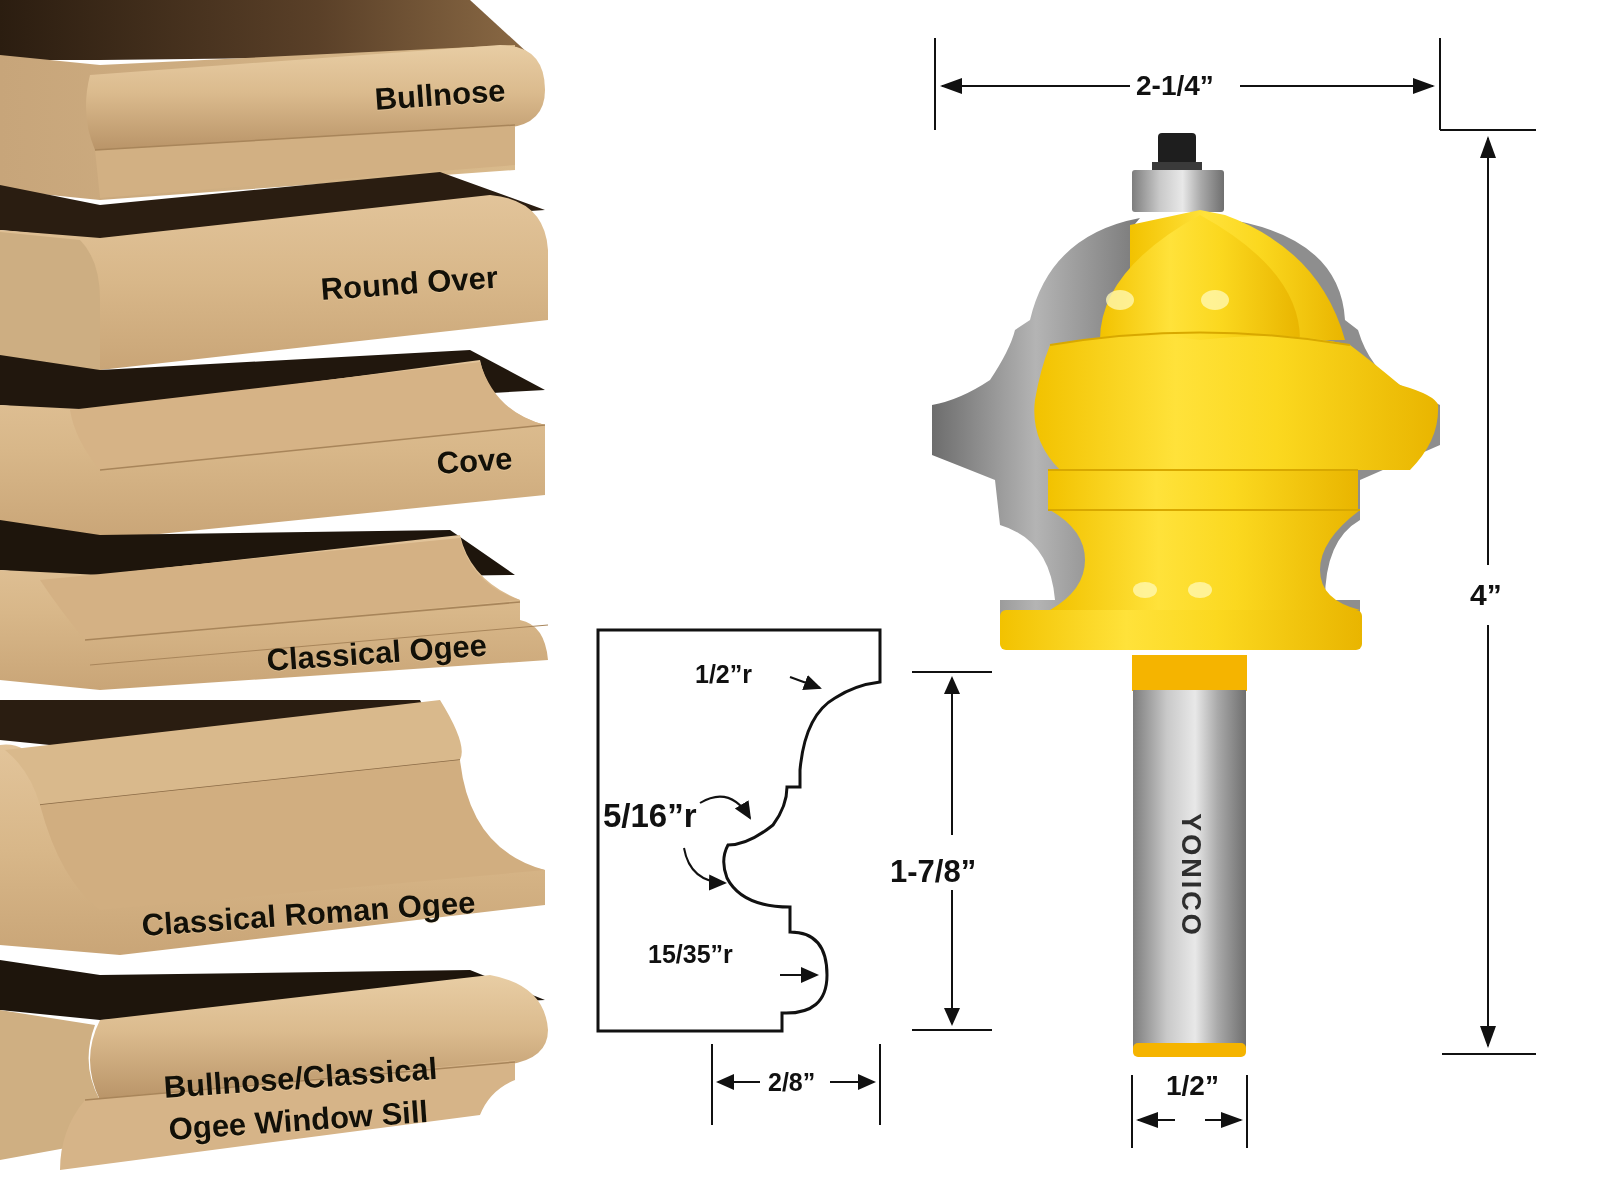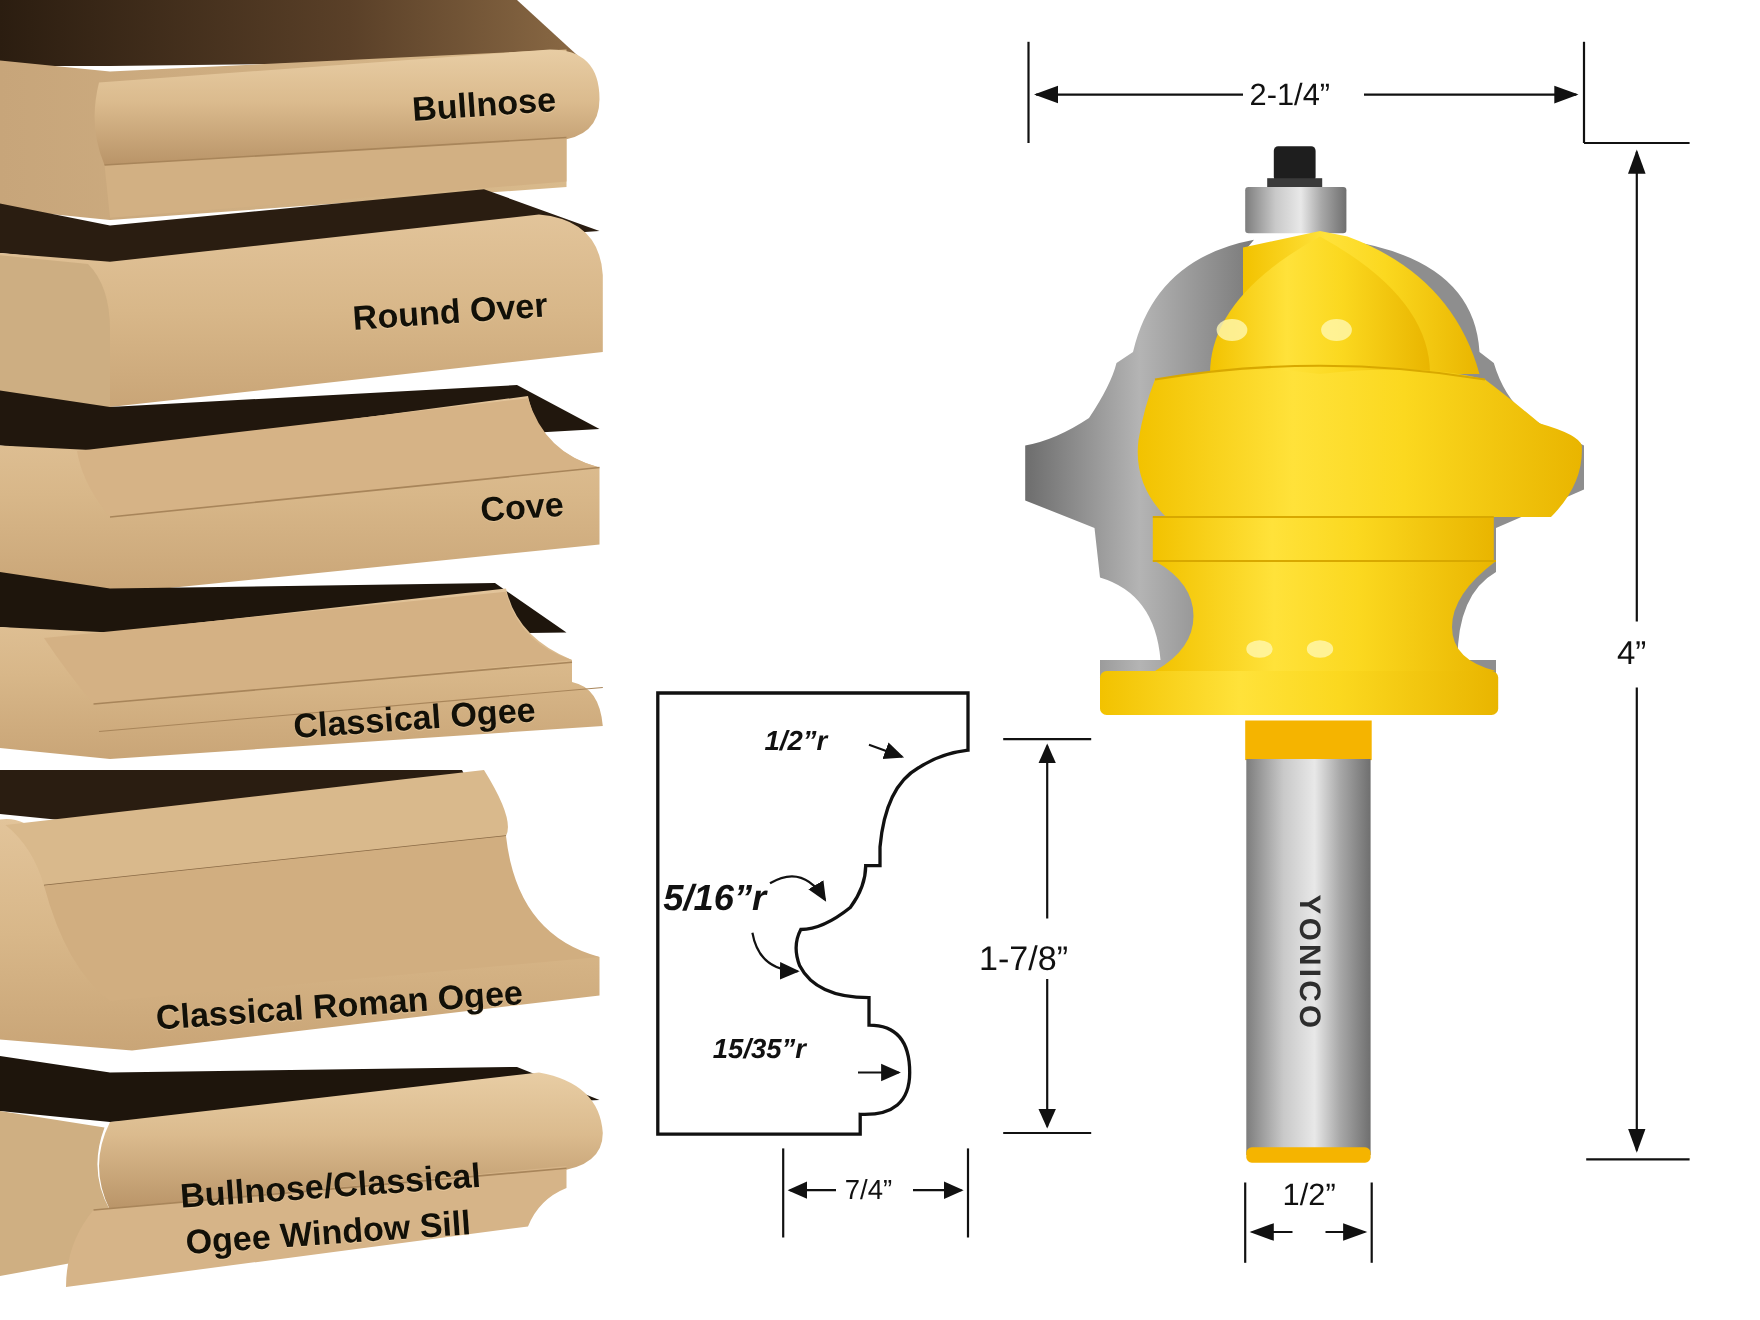--- a/index.html
+++ b/index.html
@@ -5,23 +5,23 @@
     html, body { margin: 0; padding: 0; background: #ffffff; }
     body { width: 1600px; height: 1200px; position: relative; overflow: hidden;
            font-family: "Liberation Sans", sans-serif; }
     .abs { position: absolute; }
     svg { display: block; }
     .label { position: absolute; font-weight: bold; color: #111; white-space: nowrap;
              font-family: "Liberation Sans", sans-serif; }
     .wood-label { position: absolute; font-weight: bold; color: #121008; white-space: nowrap;
                   font-family: "Liberation Sans", sans-serif; transform-origin: left bottom;
                   text-shadow: 0 1px 0 rgba(255,230,190,0.35); }
-    .dim { position: absolute; font-weight: normal; color: #111; white-space: nowrap;
+    .dim { position: absolute; font-weight: bold; color: #111; white-space: nowrap;
            font-family: "Liberation Sans", sans-serif; background: #fff; padding: 0 4px; }
-    .radius { font-style: italic; }
+    .radius { }
     .brand { position: absolute; font-weight: bold; color: #2e2e2e; letter-spacing: 3px;
              font-family: "Liberation Sans", sans-serif; transform: rotate(90deg);
              transform-origin: center center; }
   </style>
 </head>
 <body>
 
 <div class="abs" style="left:0;top:0;width:560px;height:1200px;">
   <svg width="560" height="1200" viewBox="0 0 560 1200">
     <defs>
@@ -126,21 +126,21 @@
     <line x1="132" y1="424" x2="132" y2="505" stroke="#111" stroke-width="2"></line>
     <line x1="300" y1="424" x2="300" y2="505" stroke="#111" stroke-width="2"></line>
     <line x1="180" y1="462" x2="138" y2="462" stroke="#111" stroke-width="2" marker-end="url(#arrowHead)"></line>
     <line x1="250" y1="462" x2="294" y2="462" stroke="#111" stroke-width="2" marker-end="url(#arrowHead)"></line>
   </svg>
 
   <div class="label radius" style="left:115px;top:40px;font-size:25px;">1/2”r</div>
   <div class="label radius" style="left:23px;top:177px;font-size:33px;">5/16”r</div>
   <div class="label radius" style="left:68px;top:320px;font-size:25px;">15/35”r</div>
   <div class="dim" style="left:306px;top:218px;font-size:31px;margin-top:16px;">1-7/8”</div>
-  <div class="dim" style="left:184px;top:448px;font-size:25px;">7/4”</div>
+  <div class="dim" style="left:184px;top:448px;font-size:25px;">2/8”</div>
 </div>
 
 <div class="abs" style="left:900px;top:0;width:700px;height:1200px;">
   <svg width="700" height="1200" viewBox="0 0 700 1200">
     <defs>
       <marker id="arr2" markerWidth="12" markerHeight="12" refX="10" refY="6" orient="auto">
         <path d="M0,2 L11,6 L0,10 Z" fill="#111"></path>
       </marker>
       <linearGradient id="yellowBody" x1="0" y1="0" x2="1" y2="0">
         <stop offset="0" stop-color="#F2C200"></stop>

